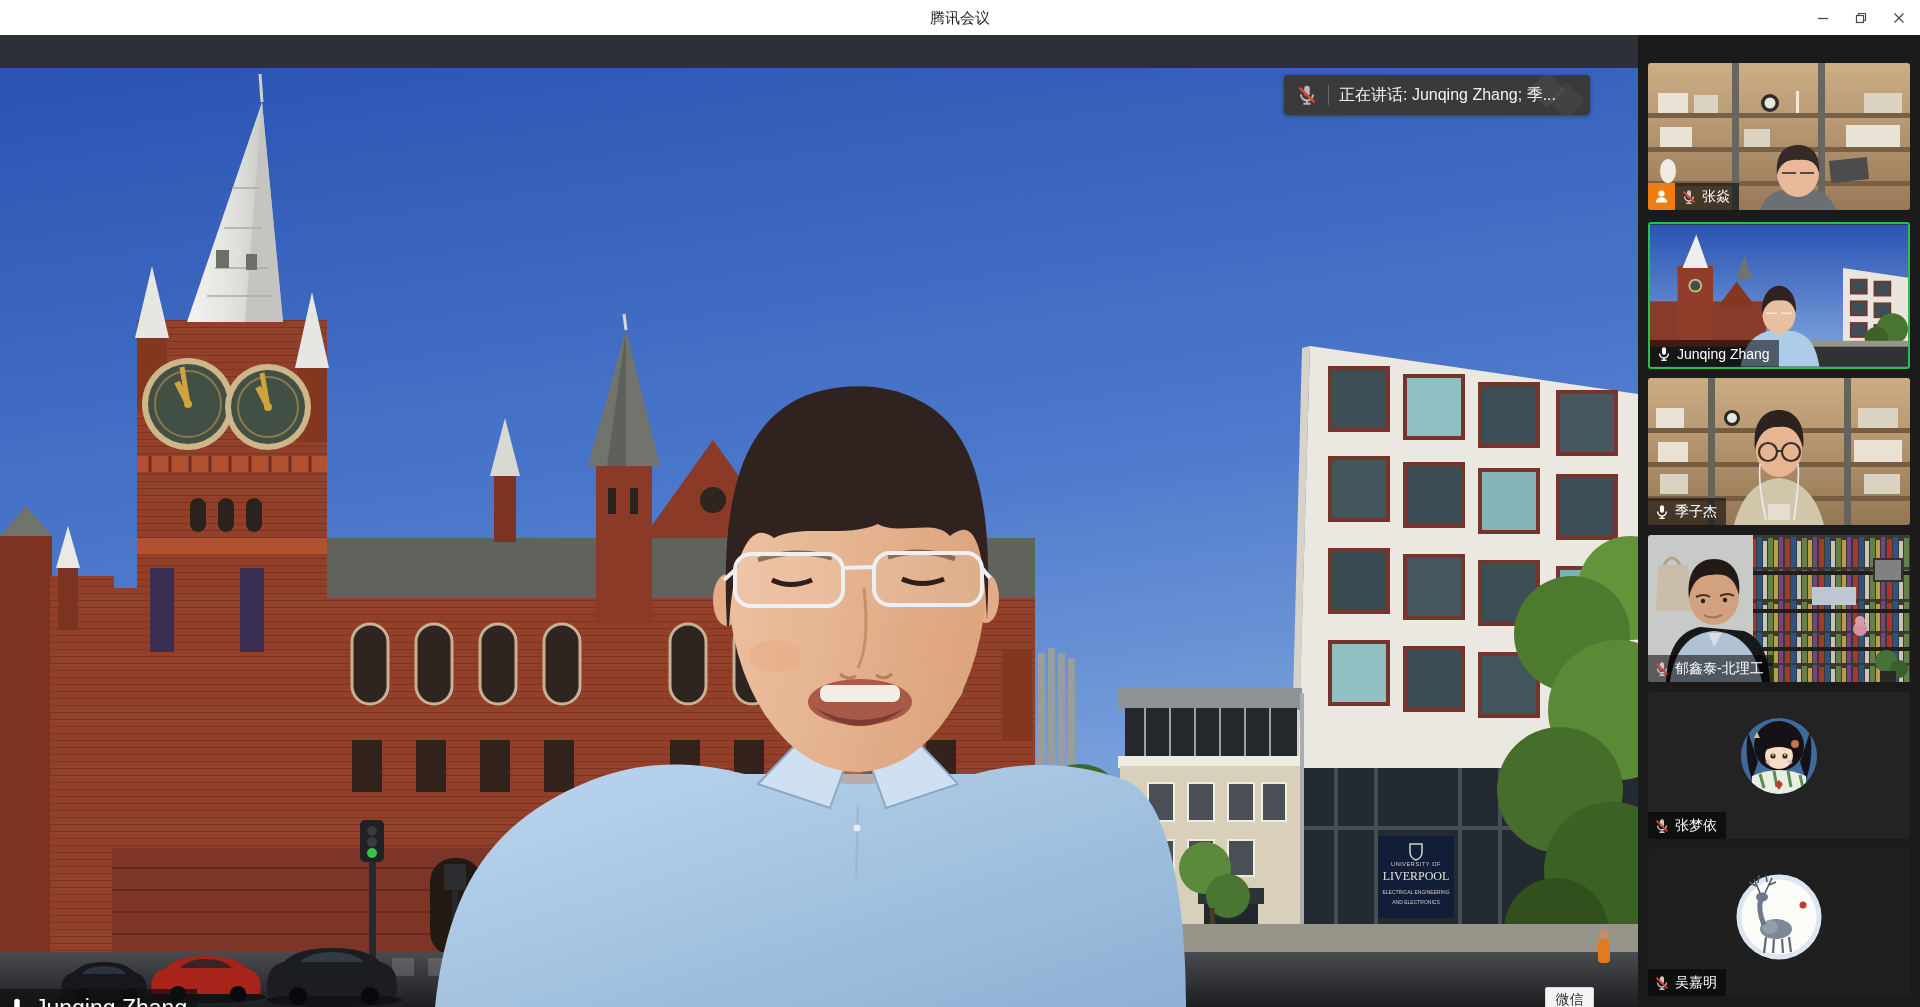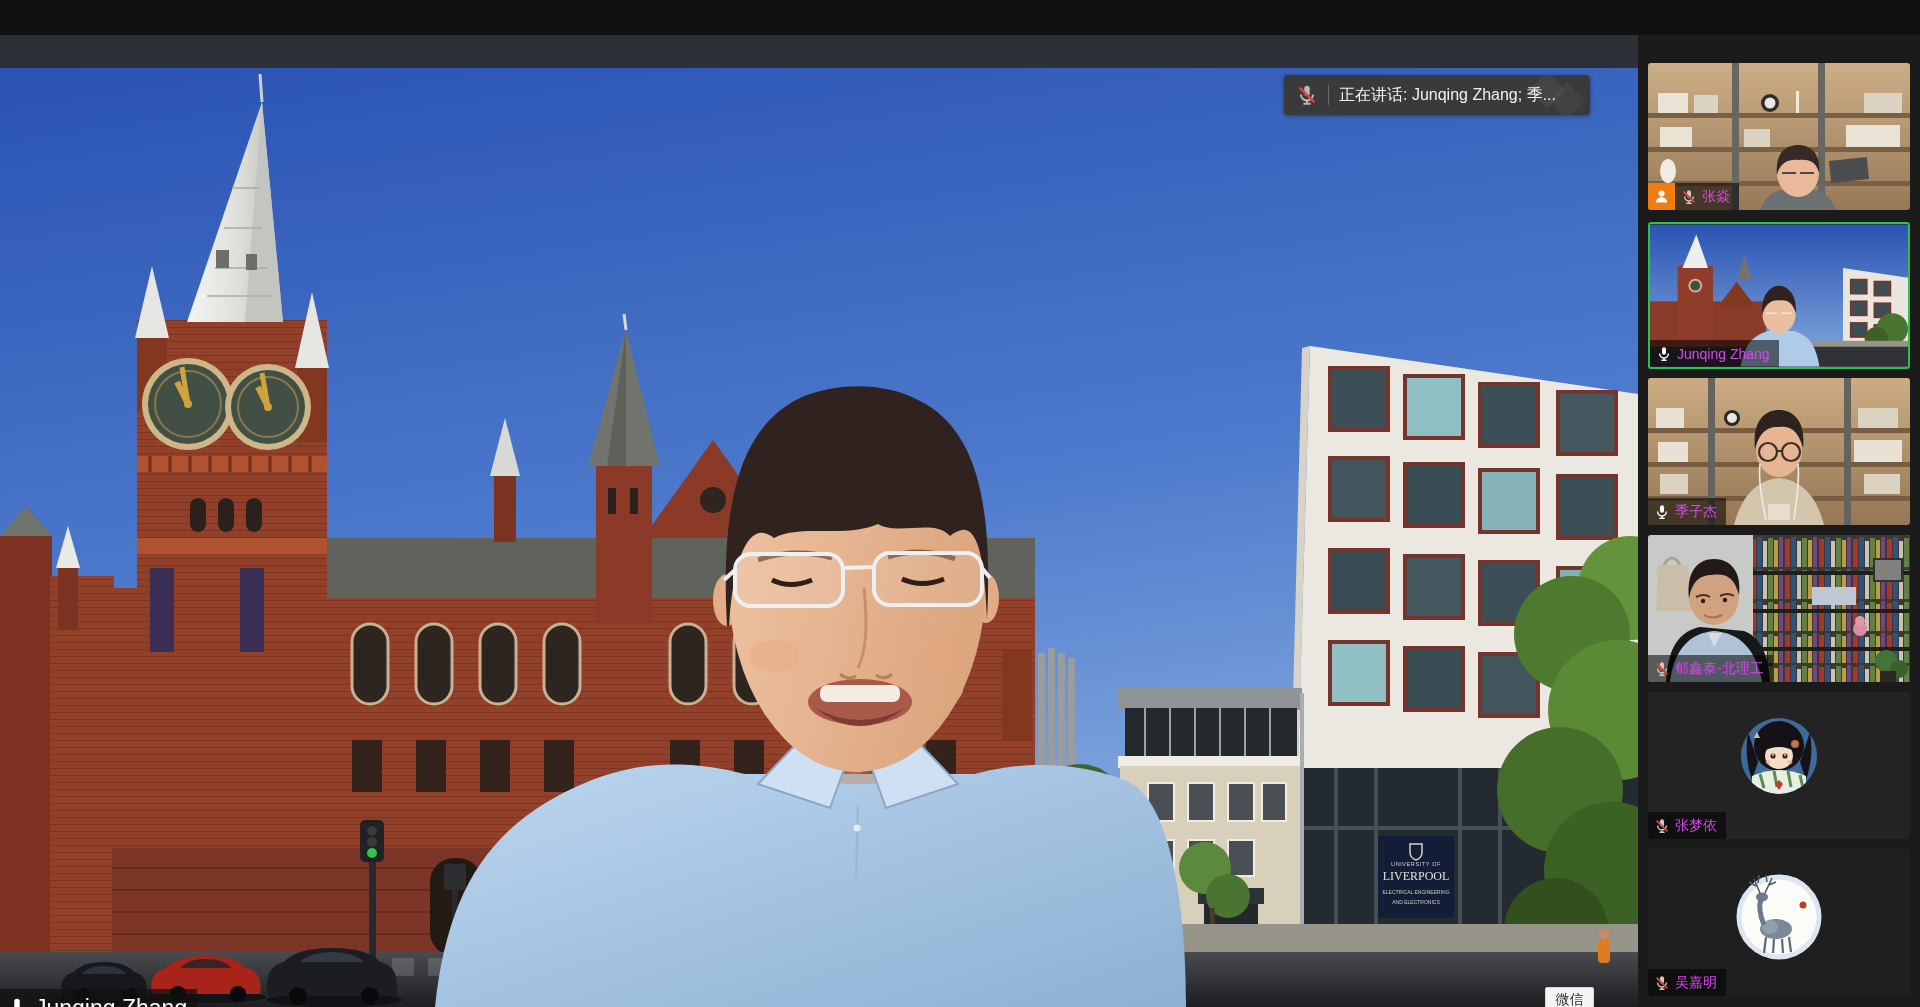--- a/index.html
+++ b/index.html
@@ -50,27 +50,49 @@
            border-radius:3px; overflow:hidden; cursor:pointer; }
   .thumb svg.art { position:absolute; left:0; top:0; width:100%; height:100%; }
   .thumb.active { border:2px solid #2bbf4b; }
   .plabel { position:absolute; left:0; bottom:0; display:flex; align-items:stretch; z-index:2; }
   .plabel .hostbadge { width:27px; height:27px; background:#ef7d12; display:flex; align-items:center;
                        justify-content:center; }
   .plabel .hostbadge svg { width:17px; height:17px; }
   .plabel .labelbody { background:rgba(0,0,0,0.55); display:flex; align-items:center; gap:5px;
                        height:27px; padding:0 9px 0 6px; }
   .plabel .labelbody svg { width:16px; height:16px; flex:0 0 auto; }
-  .plabel .pname { color:#d946ef; font-size:14px; white-space:nowrap; }
+  .plabel .pname { color:#ffffff; font-size:14px; white-space:nowrap; }
 </style>
 </head>
 <body>
 
 <div id="app">
 
+  <div class="titlebar">
+    <div class="title">腾讯会议</div>
+    <div class="winbtns">
+      <div class="winbtn">
+        <svg width="12" height="12" viewBox="0 0 12 12">
+            <line x1="1" y1="6.5" x2="11" y2="6.5" stroke="#4a4a4a" stroke-width="1.3"></line>
+          </svg>
+      </div>
+      <div class="winbtn">
+        <svg width="12" height="12" viewBox="0 0 12 12">
+          <path d="M3.5 3.5 V1.5 H10.5 V8.5 H8.5" fill="none" stroke="#4a4a4a" stroke-width="1.2"></path>
+          <rect x="1.5" y="3.5" width="7" height="7" fill="none" stroke="#4a4a4a" stroke-width="1.2"></rect>
+        </svg>
+      </div>
+      <div class="winbtn">
+        <svg width="12" height="12" viewBox="0 0 12 12">
+          <line x1="1.5" y1="1.5" x2="10.5" y2="10.5" stroke="#4a4a4a" stroke-width="1.3"></line>
+          <line x1="10.5" y1="1.5" x2="1.5" y2="10.5" stroke="#4a4a4a" stroke-width="1.3"></line>
+        </svg>
+      </div>
+    </div>
+  </div>
 
   <div class="topstrip"></div>
   <div class="edge-sliver"></div>
 
   <div class="mainvideo">
     <svg class="scene" viewBox="0 0 1638 939" preserveAspectRatio="none">
       <defs>
         <linearGradient id="skyg" x1="0" y1="0" x2="0.25" y2="1">
           <stop offset="0" stop-color="#2a53b3"></stop>
             <stop offset="0.55" stop-color="#4d7acc"></stop>

